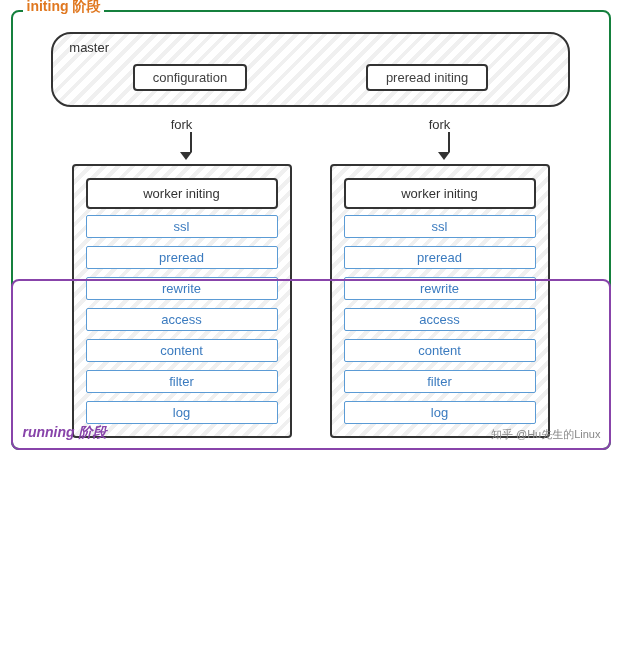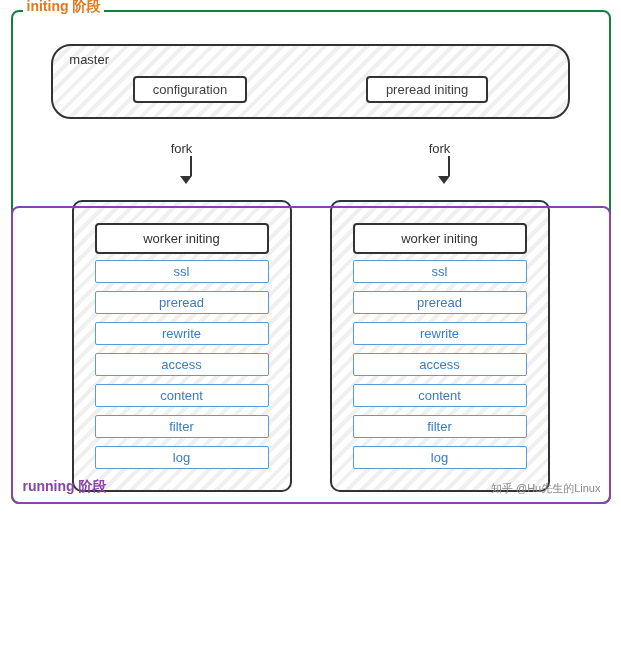--- a/index.html
+++ b/index.html
@@ -37,21 +37,21 @@
       color: #e07820;
       font-size: 14px;
       font-weight: bold;
     }
 
     
     .master-box {
       border: 2px solid #333;
       border-radius: 20px;
       padding: 14px 20px;
-      margin: 22px auto;
+      margin: 10px auto;
       width: 90%;
       background: repeating-linear-gradient(
         -45deg,
         #f0f0f0,
         #f0f0f0 4px,
         #ffffff 4px,
         #ffffff 10px
       );
       display: flex;
       align-items: center;
@@ -115,31 +115,30 @@
       width: 0;
       height: 0;
       border-left: 6px solid transparent;
       border-right: 6px solid transparent;
       border-top: 8px solid #333;
     }
 
     
     .worker-outer {
       border: 2px solid #333;
-      border-radius: 10px;
-      padding: 21px;
+      border-radius: 4px;
+      padding: 12px;
       background: repeating-linear-gradient(
         -45deg,
         #f0f0f0,
         #f0f0f0 4px,
         #ffffff 4px,
         #ffffff 10px
       );
       width: 100%;
-      margin-top: 12px;
     }
 
     .worker-initing-box {
       border: 2px solid #333;
       border-radius: 4px;
       padding: 6px 14px;
       background: #fff;
       font-size: 13px;
       color: #333;
       text-align: center;
@@ -174,24 +173,25 @@
 
     .initing-running-wrapper {
       position: relative;
     }
 
     .running-overlay {
       position: absolute;
       bottom: 0;
       left: 0;
       right: 0;
-      height: 298px;
+      height: 171px;
       border: 2px solid #8844aa;
       border-radius: 8px;
       pointer-events: none;
+      font-style: italic;
     }
 
     .running-overlay-label {
       position: absolute;
       bottom: 6px;
       left: 10px;
       color: #8844aa;
       font-size: 14px;
       font-weight: bold;
     }

